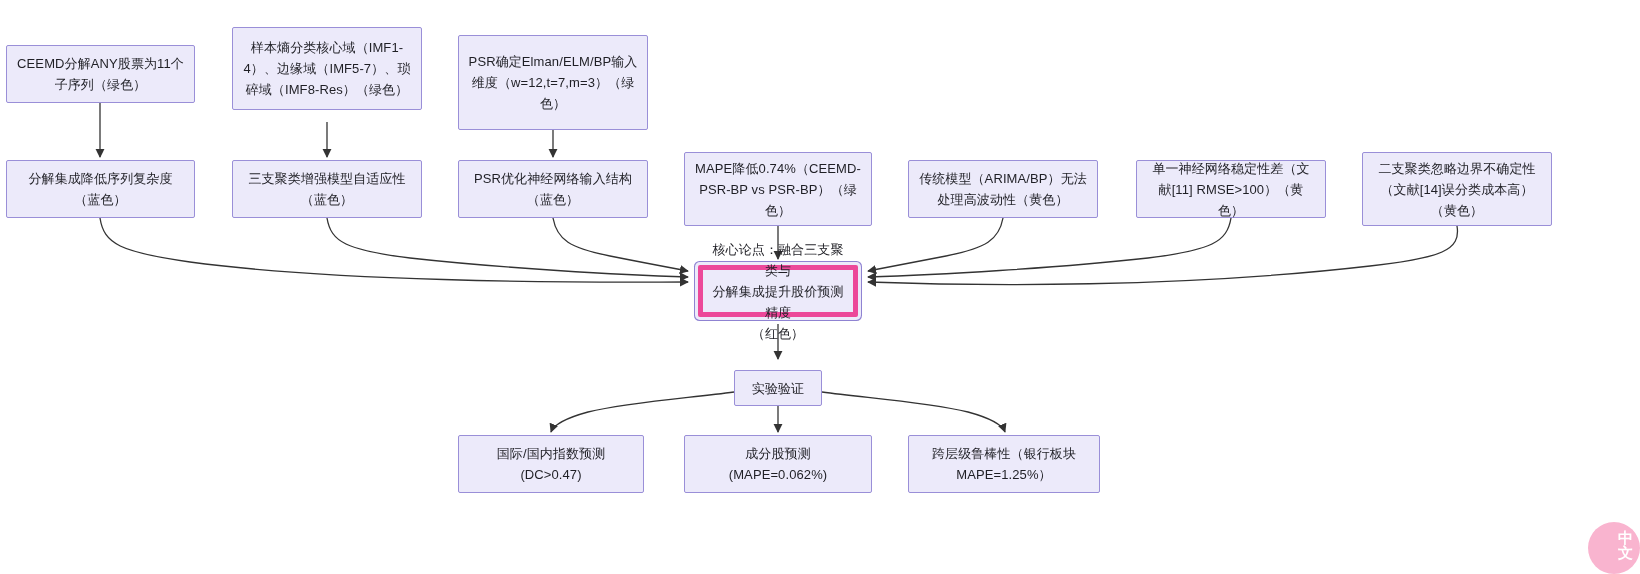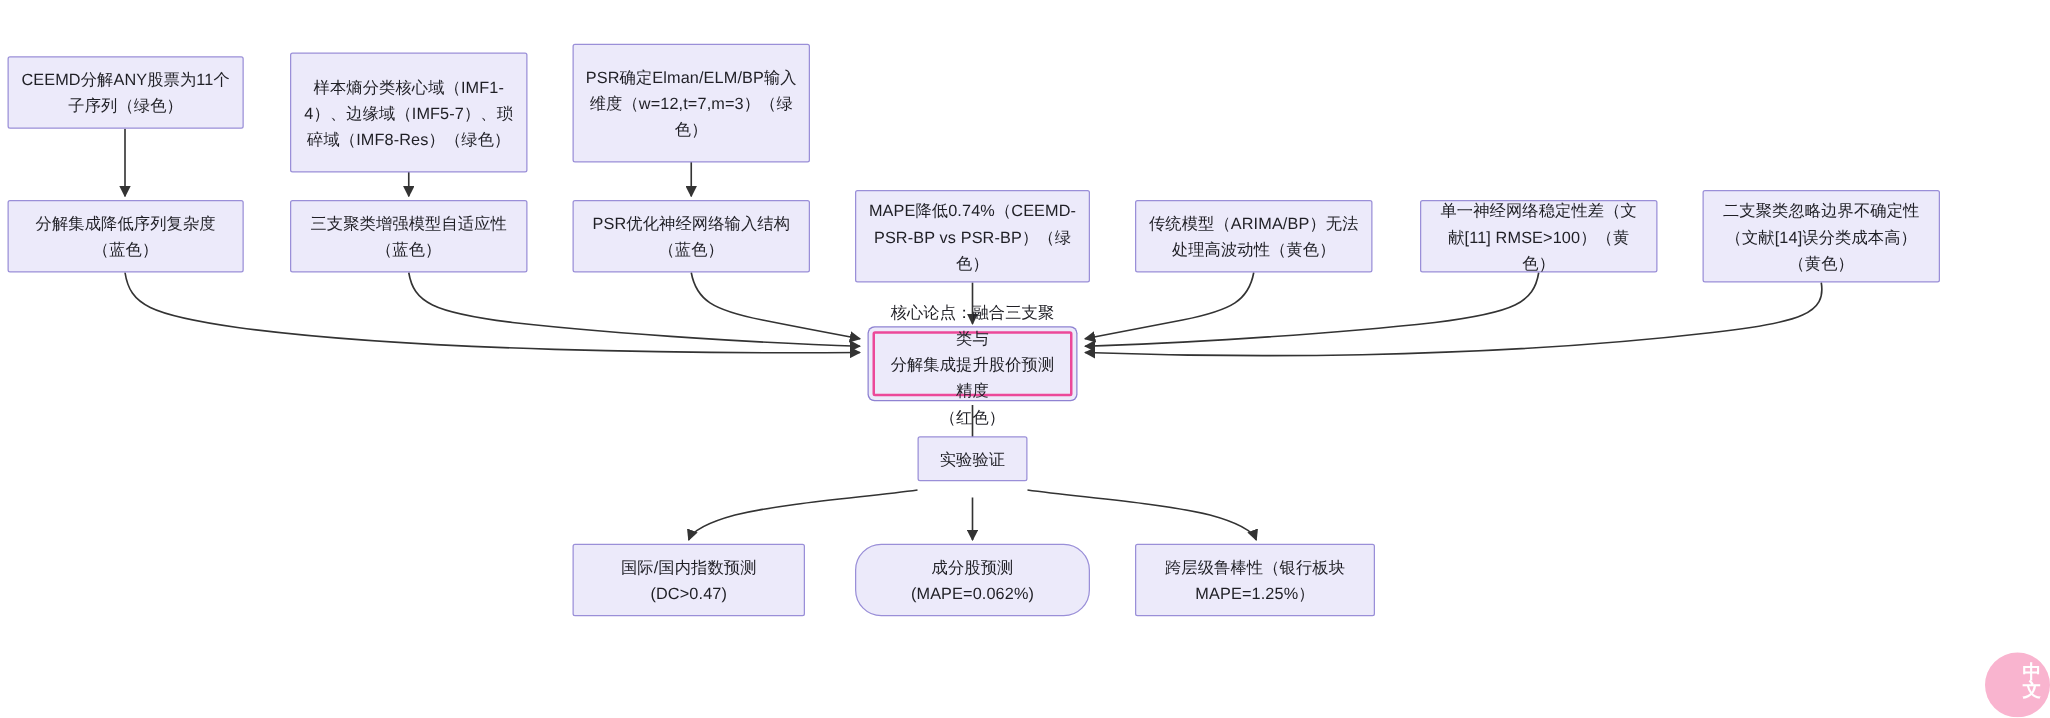--- a/index.html
+++ b/index.html
@@ -41,21 +41,21 @@
     line-height: 21px;
     padding: 4px 9px;
     letter-spacing: 0.1px;
   }
   .node .label {
     display: block;
     width: 100%;
     white-space: pre-line;
   }
   .node.core {
-    border: 2px solid #ec4899;
+    border: 5px solid #ec4899;
     box-shadow: 0 0 0 3px #ECEAFA, 0 0 0 4px #8F83D2;
     z-index: 3;
   }
   .watermark {
     position: absolute;
     border-radius: 50%;
     background: #F9AECB;
     display: flex;
     align-items: center;
     justify-content: center;
@@ -102,21 +102,21 @@
       <path d="M 778 398 L 778 432"></path>
       <path d="M 822 392 C 866 398 926 402 968 412 C 990 418 1002 424 1005 432"></path>
     </g>
   </svg>
 
   <div class="node" style="left:6px; top:45px; width:189px; height:58px;">
     <span class="label">CEEMD分解ANY股票为11个
 子序列（绿色）</span>
   </div>
 
-  <div class="node" style="left:232px; top:42px; width:190px; height:96px;">
+  <div class="node" style="left:232px; top:27px; width:190px; height:83px;">
     <span class="label">样本熵分类核心域（IMF1-
 4）、边缘域（IMF5-7）、琐
 碎域（IMF8-Res）（绿色）</span>
   </div>
 
   <div class="node" style="left:458px; top:35px; width:190px; height:95px;">
     <span class="label">PSR确定Elman/ELM/BP输入
 维度（w=12,t=7,m=3）（绿
 色）</span>
   </div>
@@ -157,30 +157,30 @@
 （文献[14]误分类成本高）
 （黄色）</span>
   </div>
 
   <div class="node core" style="left:698px; top:265px; width:160px; height:52px;">
     <span class="label">核心论点：融合三支聚类与
 分解集成提升股价预测精度
 （红色）</span>
   </div>
 
-  <div class="node" style="left:734px; top:349px; width:88px; height:36px;">
+  <div class="node" style="left:734px; top:370px; width:88px; height:36px;">
     <span class="label">实验验证</span>
   </div>
 
   <div class="node" style="left:458px; top:435px; width:186px; height:58px;">
     <span class="label">国际/国内指数预测
 (DC&gt;0.47)</span>
   </div>
 
-  <div class="node" style="left:684px; top:435px; width:188px; height:58px;border-radius:21px;">
+  <div class="node" style="left:684px; top:435px; width:188px; height:58px;">
     <span class="label">成分股预测
 (MAPE=0.062%)</span>
   </div>
 
   <div class="node" style="left:908px; top:435px; width:192px; height:58px;">
     <span class="label">跨层级鲁棒性（银行板块
 MAPE=1.25%）</span>
   </div>
 
   <div class="watermark" style="left:1588px; top:522px; width:52px; height:52px;">

